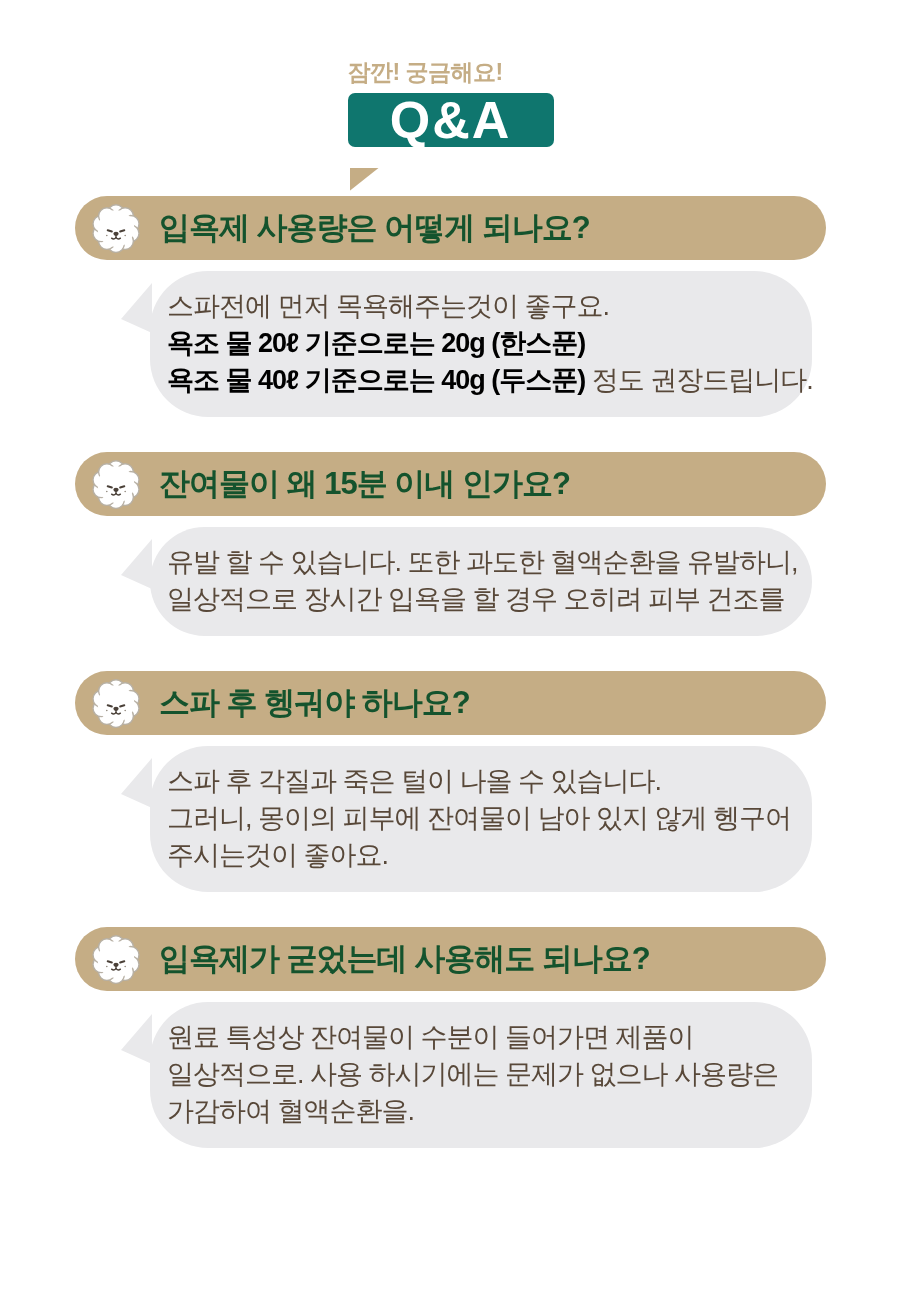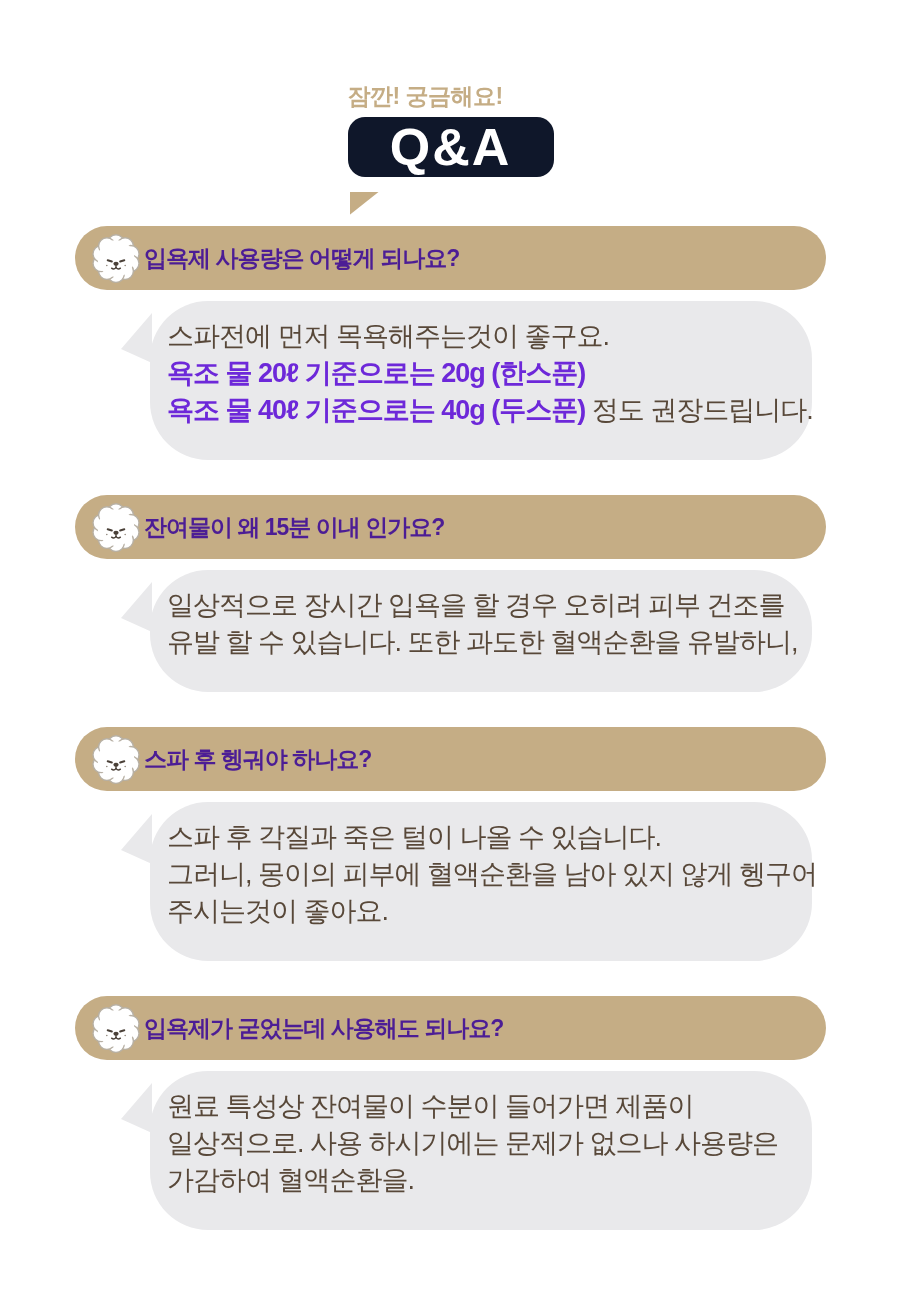--- a/index.html
+++ b/index.html
@@ -5,31 +5,31 @@
   html, body { margin: 0; padding: 0; }
   body {
     width: 901px; height: 1309px;
     background: #ffffff;
     font-family: "Liberation Sans", sans-serif;
     overflow: hidden;
   }
   .page { position: relative; width: 901px; height: 1309px; }
 
   
-  .header { padding-top: 82px; width: 206px; margin: 0 auto; }
+  .header { padding-top: 58px; width: 206px; margin: 0 auto; }
   .tagline {
     font-size: 23px; font-weight: bold;
     color: #c5ad85; letter-spacing: -0.5px;
     white-space: nowrap; text-align: left;
     height: 28px; line-height: 28px;
   }
   .qa-bubble {
     position: relative; margin-top: 7px;
-    width: 206px; height: 60px;
-    background: #0f172a; border-radius: 17px;
+    width: 206px; height: 54px;
+    background: #0f766e; border-radius: 7px;
     display: flex; align-items: center; justify-content: center;
   }
   .qa-title {
     color: #ffffff; font-size: 52px; font-weight: bold;
     letter-spacing: 2px; line-height: 1;
   }
   .qa-tail {
     position: absolute; left: 2px; top: 75px;
     width: 29px; height: 23px; background: #c5ad85;
     clip-path: polygon(0 0, 100% 0, 0 100%);
@@ -40,42 +40,43 @@
   .faq-item + .faq-item { margin-top: 35px; }
 
   .q-bar {
     margin-left: 75px; width: 751px; height: 64px;
     background: #c5ad85; border-radius: 32px;
     display: flex; align-items: center;
     box-sizing: border-box; padding-left: 13px;
   }
   .q-icon { width: 56px; height: 56px; flex: none; display: block; }
   .q-text {
-    font-size: 23px; font-weight: bold;
-    color: #4c1d95; letter-spacing: -1px;
+    margin-left: 15px;
+    font-size: 31px; font-weight: bold;
+    color: #14532d; letter-spacing: -1px;
     white-space: nowrap;
   }
 
   .a-wrap { position: relative; margin-left: 150px; margin-top: 11px; width: 662px; }
   .a-bubble {
     position: relative; background: #e9e9eb;
     border-radius: 58px;
-    box-sizing: border-box; padding: 17px 20px 31px 17px;
+    box-sizing: border-box; padding: 17px 20px 18px 17px;
   }
   .a-tail {
     position: absolute; left: -29px; top: 12px;
     width: 31px; height: 50px; background: #e9e9eb;
     clip-path: polygon(100% 0, 0 72%, 100% 100%);
   }
   .a-line {
     font-size: 27px; line-height: 37px;
     color: #584839; letter-spacing: -1px;
     white-space: nowrap;
   }
-  .a-line .bold { font-weight: bold; color: #6d28d9; }
+  .a-line .bold { font-weight: bold; color: #000000; }
 </style>
 </head>
 <body>
 
 <div class="page">
 
   <div class="header">
     <div class="tagline">잠깐! 궁금해요!</div>
     <div class="qa-bubble">
       <span class="qa-title">Q&amp;A</span>
@@ -159,22 +160,22 @@
           <circle cx="21.5" cy="40.5" r="0.9" fill="#8f867a"></circle>
           <circle cx="42.5" cy="40.5" r="0.9" fill="#8f867a"></circle>
         </svg>
       </span>
       <span class="q-text">잔여물이 왜 15분 이내 인가요?</span>
     </div>
     <div class="a-wrap">
       <div class="a-bubble">
         <div class="a-tail"></div>
         <div class="a-body">
+              <div class="a-line"><span class="seg">유발 할 수 있습니다. 또한 과도한 혈액순환을 유발하니,</span></div>
               <div class="a-line"><span class="seg">일상적으로 장시간 입욕을 할 경우 오히려 피부 건조를</span></div>
-              <div class="a-line"><span class="seg">유발 할 수 있습니다. 또한 과도한 혈액순환을 유발하니,</span></div>
             </div>
       </div>
     </div>
   </section>
 
   <section class="faq-item">
     <div class="q-bar">
       <span class="q-icon">
         <svg viewBox="0 0 64 64" width="56" height="56" aria-hidden="true">
           <g fill="#ffffff" stroke="#b7b0a4" stroke-width="1.6">
@@ -204,21 +205,21 @@
           <circle cx="42.5" cy="40.5" r="0.9" fill="#8f867a"></circle>
         </svg>
       </span>
       <span class="q-text">스파 후 헹궈야 하나요?</span>
     </div>
     <div class="a-wrap">
       <div class="a-bubble">
         <div class="a-tail"></div>
         <div class="a-body">
               <div class="a-line"><span class="seg">스파 후 각질과 죽은 털이 나올 수 있습니다.</span></div>
-              <div class="a-line"><span class="seg">그러니, 몽이의 피부에 혈액순환을 남아 있지 않게 헹구어</span></div>
+              <div class="a-line"><span class="seg">그러니, 몽이의 피부에 잔여물이 남아 있지 않게 헹구어</span></div>
               <div class="a-line"><span class="seg">주시는것이 좋아요.</span></div>
             </div>
       </div>
     </div>
   </section>
 
   <section class="faq-item">
     <div class="q-bar">
       <span class="q-icon">
         <svg viewBox="0 0 64 64" width="56" height="56" aria-hidden="true">

